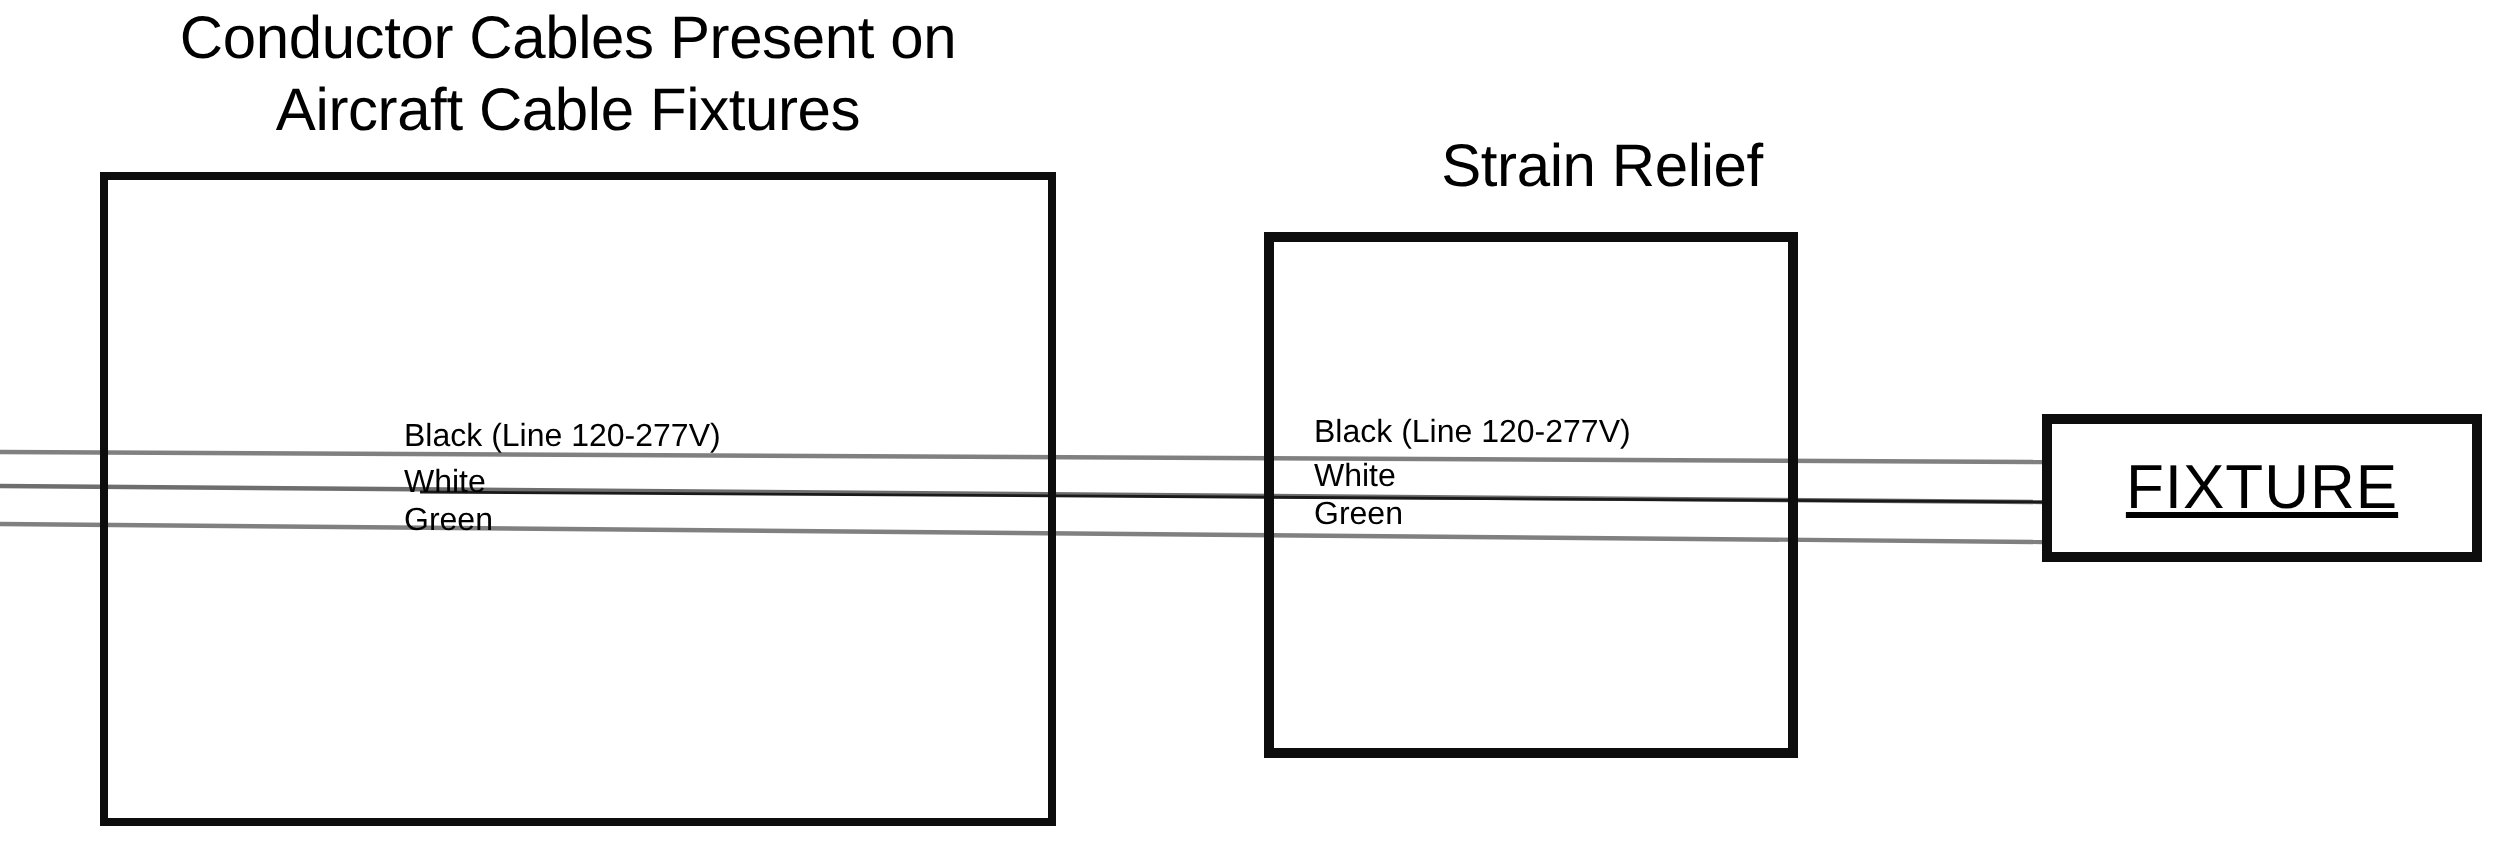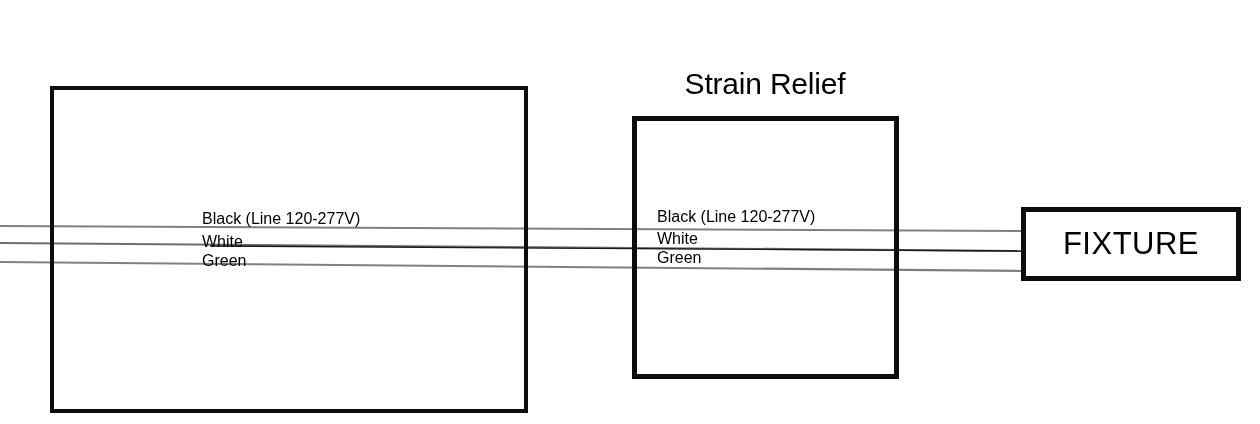--- a/index.html
+++ b/index.html
@@ -35,21 +35,21 @@
     white-space: pre-line;
     text-align: center;
     z-index: 4;
   }
   #aircraft-title {
     left: 34px;
     top: 2px;
     width: 500px;
   }
   #strain-relief-title {
-    left: 620px;
+    left: 656px;
     top: 66px;
     width: 290px;
   }
 
   
   .diagram-box {
     position: absolute;
     background: transparent;
     box-sizing: border-box;
     z-index: 3;
@@ -78,20 +78,21 @@
     display: flex;
     align-items: center;
     justify-content: center;
     z-index: 6;
   }
   #fixture-label {
     color: #000000;
     font-size: 31px;
     line-height: 34px;
     letter-spacing: 0.5px;
+    text-decoration: underline;
   }
 
   
   .wire-label {
     position: absolute;
     color: #000000;
     font-size: 16px;
     line-height: 15px;
     white-space: nowrap;
     z-index: 5;
@@ -113,20 +114,22 @@
 
     <line x1="0" y1="226" x2="1021" y2="231" stroke="#808080" stroke-width="2.2"></line>
 
     <line x1="0" y1="243" x2="1021" y2="251" stroke="#6e6e6e" stroke-width="2.2"></line>
 
     <line x1="0" y1="262" x2="1021" y2="271" stroke="#808080" stroke-width="2.2"></line>
 
     <line x1="210" y1="246" x2="1021" y2="251" stroke="#1a1a1a" stroke-width="1.4"></line>
   </svg>
 
+  <div class="box-title" id="aircraft-title">Conductor Cables Present on
+Aircraft Cable Fixtures</div>
 
   <div class="diagram-box" id="aircraft-box"></div>
 
   <div class="box-title" id="strain-relief-title">Strain Relief</div>
 
   <div class="diagram-box" id="strain-relief-box"></div>
 
   <div class="wire-label" id="label-black-left">Black (Line 120-277V)</div>
   <div class="wire-label" id="label-white-left">White</div>
   <div class="wire-label" id="label-green-left">Green</div>

